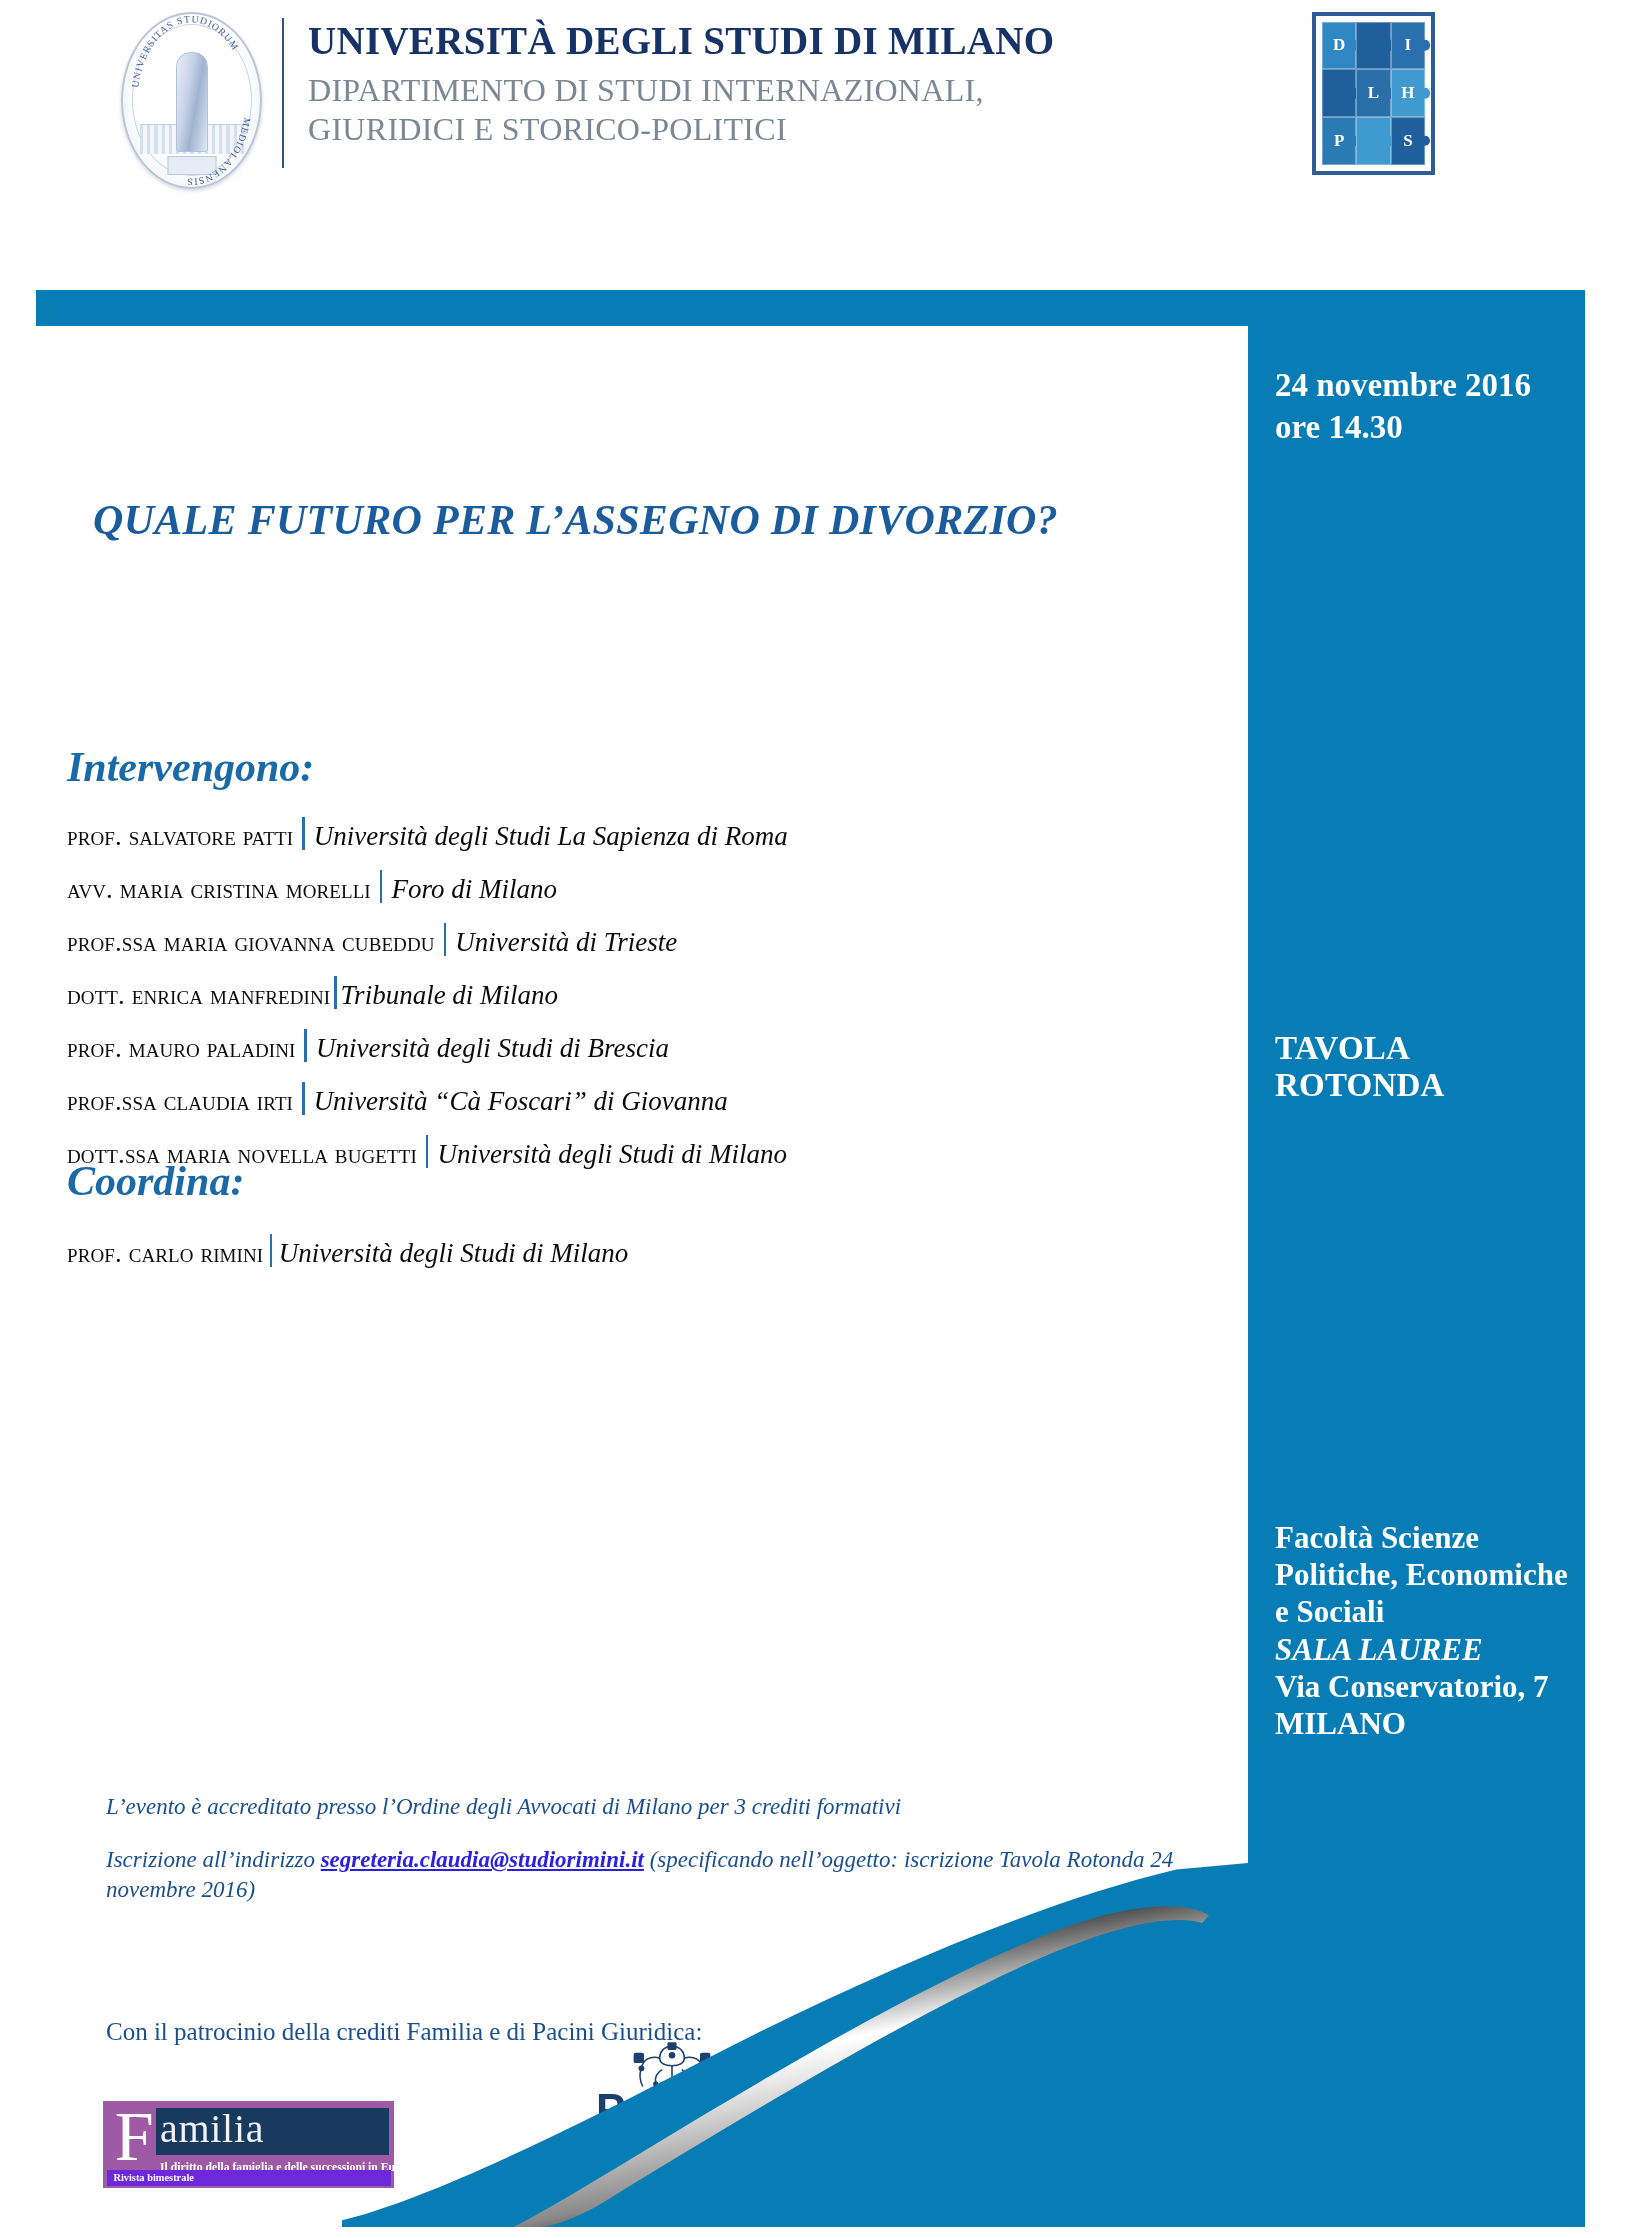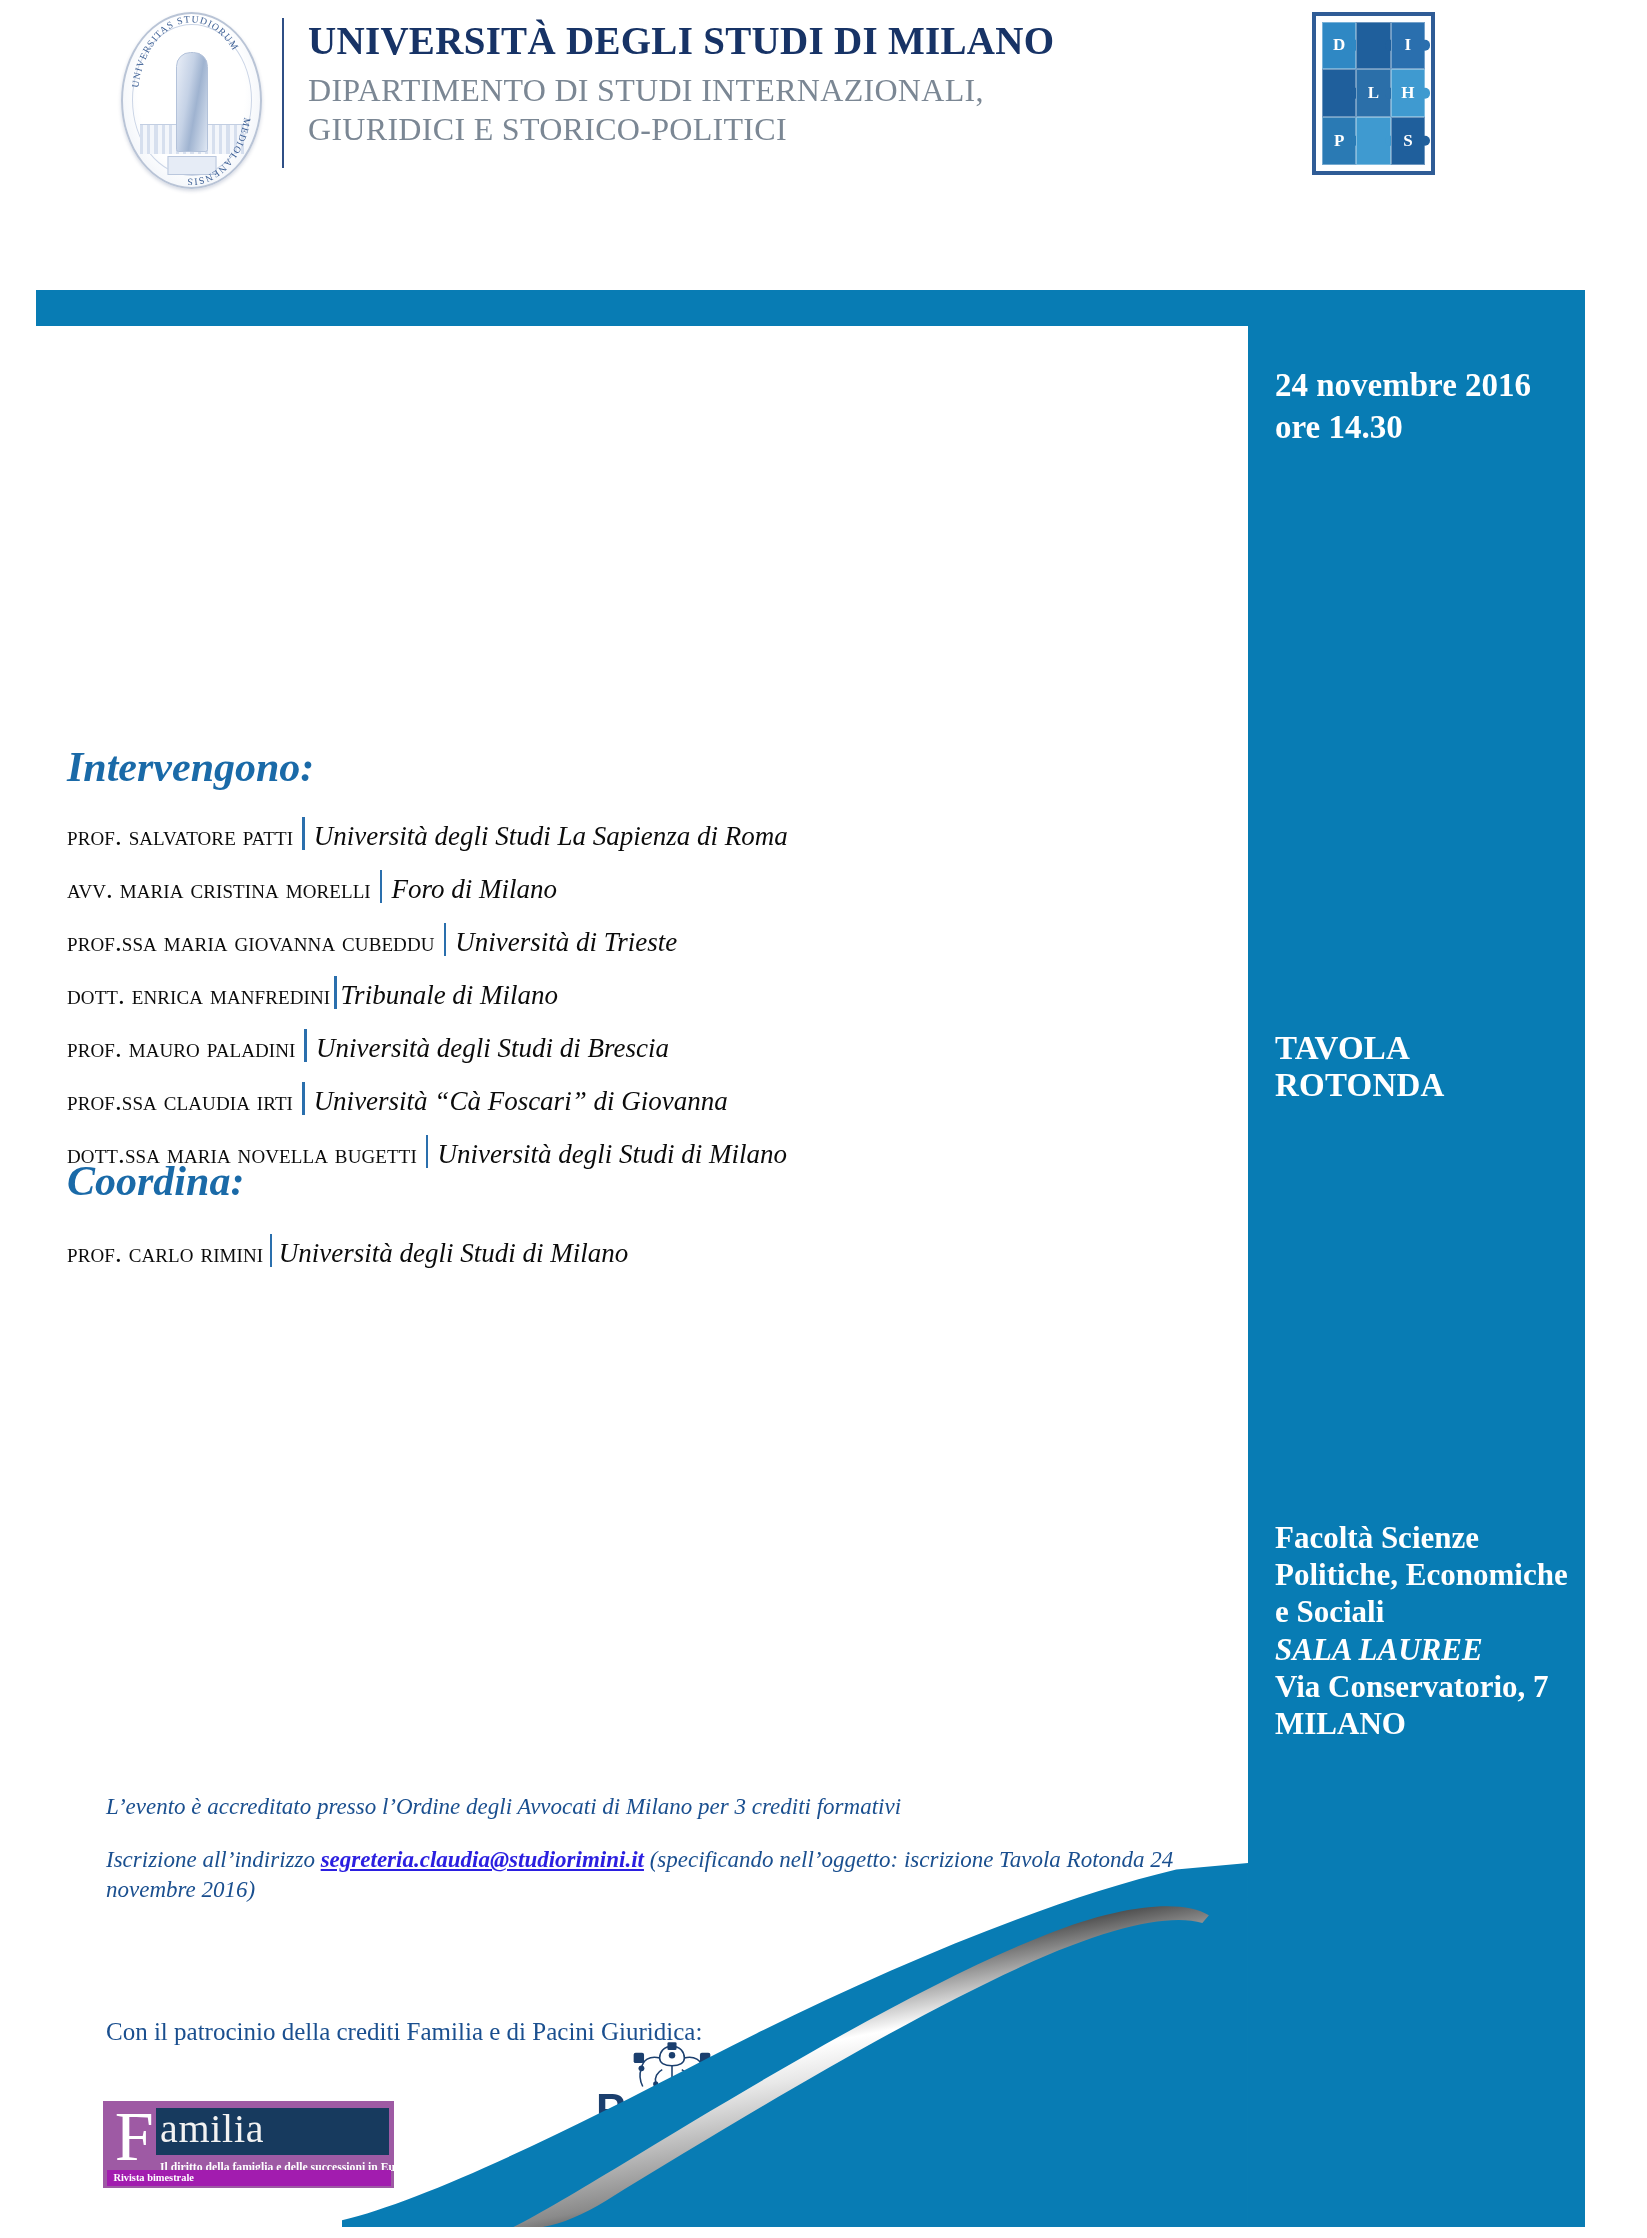--- a/index.html
+++ b/index.html
@@ -175,21 +175,21 @@
     position:absolute;left:57px;top:7.8px;
     font-size:40px;line-height:1;color:#f2f2f2;letter-spacing:0.7px;
     font-family:"Liberation Serif","DejaVu Serif",serif;
   }
   .familia-sub{
     position:absolute;left:57px;top:60px;
     font-size:11.7px;font-weight:700;color:#ffffff;white-space:nowrap;
     font-family:"Liberation Serif","DejaVu Serif",serif;
   }
   .familia-bar{
-    position:absolute;left:3.9px;bottom:2px;width:284px;height:15.7px;background:#a21caf;
+    position:absolute;left:3.9px;bottom:2px;width:284px;height:15.7px;background:#6d28d9;
   }
   .familia-barlbl{
     position:absolute;left:6.5px;top:2px;font-size:10.4px;font-weight:700;color:#ffffff;
     font-family:"Liberation Serif","DejaVu Serif",serif;white-space:nowrap;
   }
 
   
   .pacini{position:absolute;left:551px;top:1715px;width:170px;height:157px;}
   .pacini-orn{
     position:absolute;left:50%;top:0;transform:translateX(-50%);
@@ -261,20 +261,21 @@
       <div class="pz" style="left:33.33%;top:66.66%;background:#3f9ad0;"></div>
       <div class="pz" style="left:66.66%;top:66.66%;background:#1f5f9c;">S</div>
     </div>
   </div>
 </div>
 
 <div class="poster">
 
   <div class="sheet">
 
+    <div class="title">QUALE FUTURO PER L’ASSEGNO DI DIVORZIO?</div>
 
     <div class="sec-label lbl-intervengono">Intervengono:</div>
 
     <div class="speaker-list">
       <div class="speaker">
         <span class="sp-name">Prof. Salvatore Patti</span>
         <span class="sp-bar"></span>
         <span class="sp-aff">Università degli Studi La Sapienza di Roma</span>
       </div>
       <div class="speaker">

